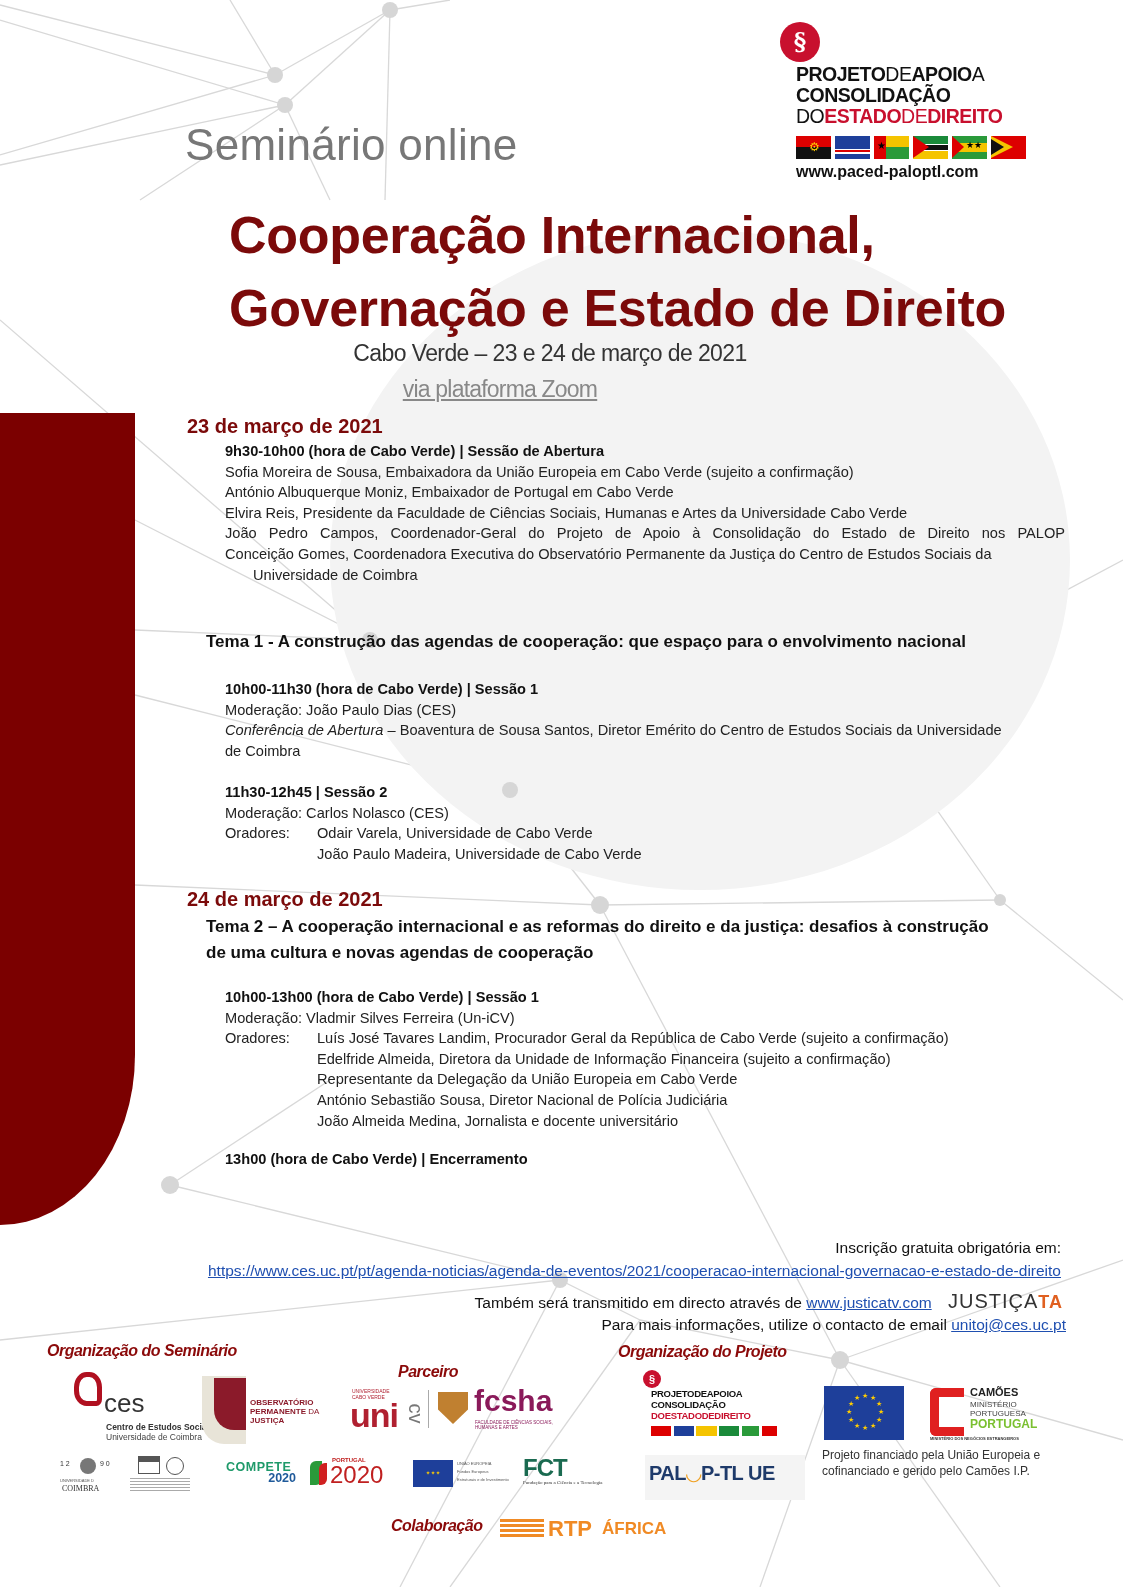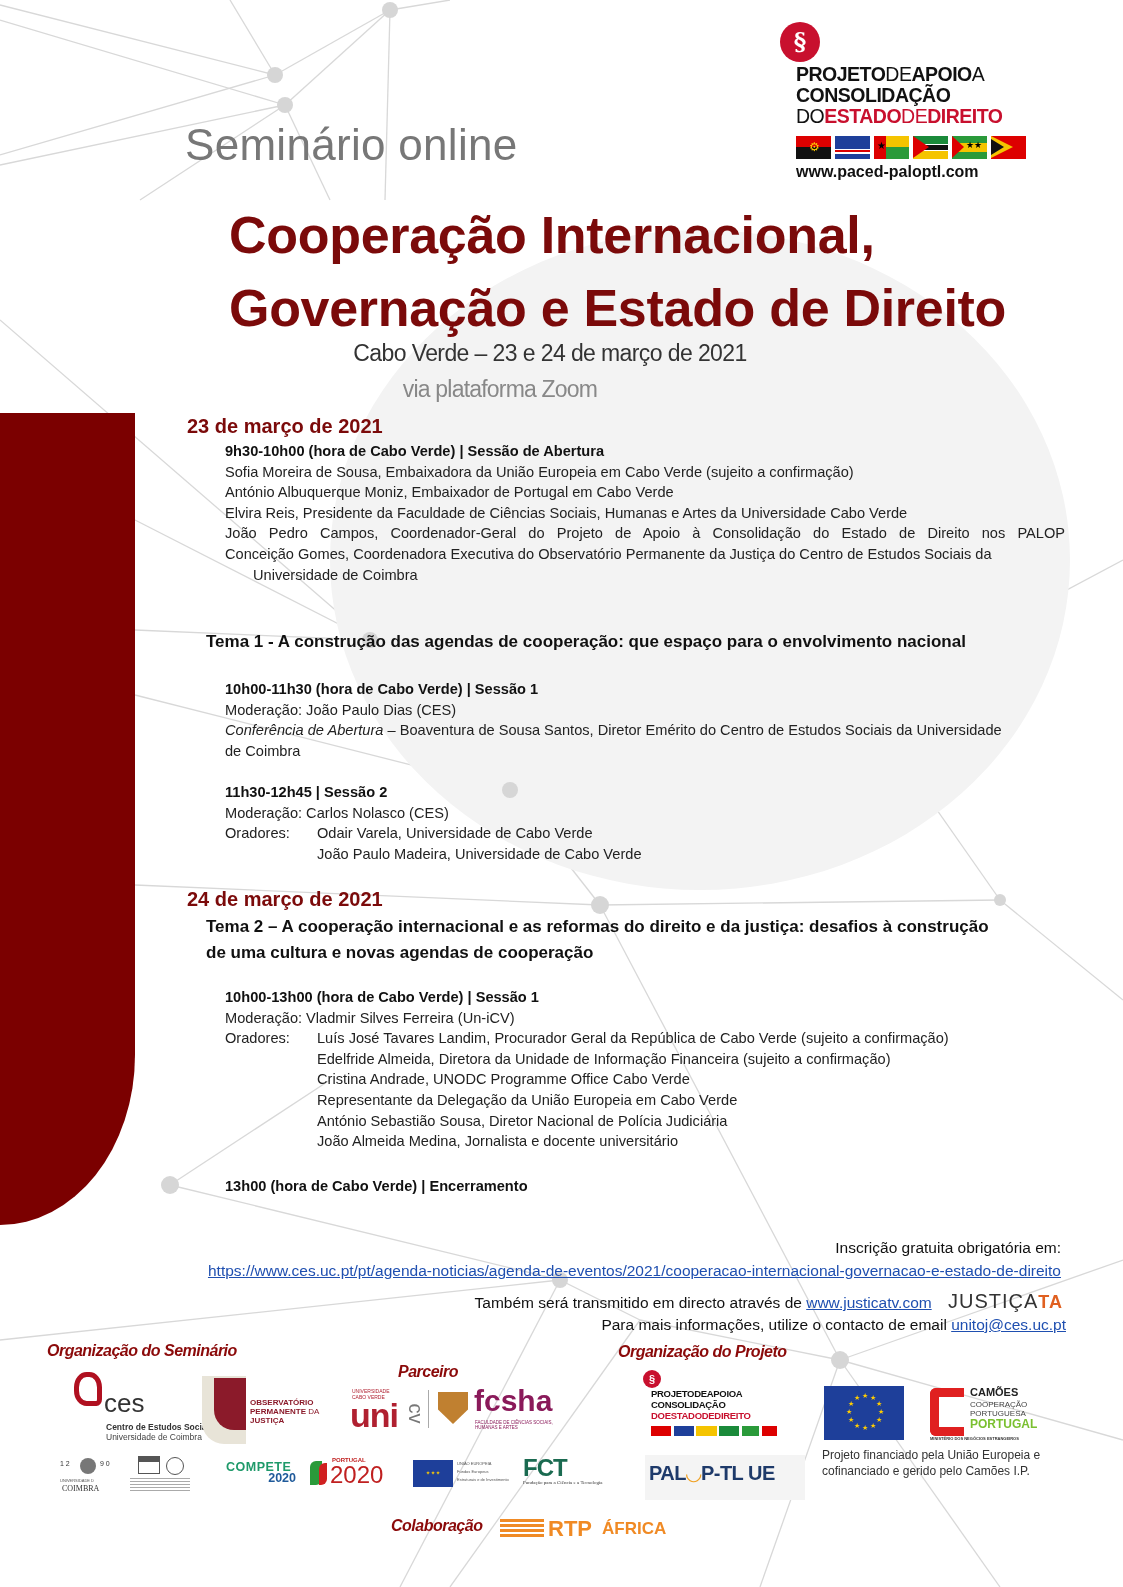--- a/index.html
+++ b/index.html
@@ -29,21 +29,21 @@
   .paced-line .thin { font-weight: normal; color: #111; }
   .paced-line .red { color: #c8102e; font-weight: 900; }
   .paced-line .redthin { color: #c8102e; font-weight: normal; }
   .flags { position: absolute; left: 18px; top: 114px; display: flex; gap: 4px; }
   .flag { width: 35px; height: 23px; position: relative; overflow: hidden; }
   .paced-url { position: absolute; left: 18px; top: 141px; font-size: 16px; font-weight: bold; color: #111; }
 
   .seminario { left: 185px; top: 120px; font-size: 44px; color: #777; font-weight: 300; letter-spacing: 0.3px; }
   .main-title { left: 185px; top: 205px; font-size: 52px; line-height: 60px; font-weight: bold; color: #7b0a0a; letter-spacing: -0.3px; margin-left: 44px; }
   .subtitle { left: 0; width: 1000px; top: 340px; text-align: center; font-size: 23px; color: #333; padding-left: 100px; box-sizing: border-box; letter-spacing: -0.6px;}
-  .subtitle2 { left: 0; width: 1000px; top: 376px; text-align: center; font-size: 23px; color: #888; box-sizing: border-box; letter-spacing: -0.8px; }
+  .subtitle2 { left: 0; width: 1000px; top: 376px; text-align: center; font-size: 23px; color: #888; box-sizing: border-box; letter-spacing: -0.8px; text-decoration: underline; }
 
   .day-heading { font-size: 20px; font-weight: bold; color: #7b0a0a; }
   .prog { font-size: 14.6px; line-height: 20.6px; color: #222; }
   .prog .b { font-weight: bold; color: #111; }
   .indent { padding-left: 28px; }
   .tema { font-size: 17px; font-weight: bold; color: #111; line-height: 26px; }
   .row2 { display: flex; }
   .row2 .lbl { width: 92px; flex: none; }
 
   .reg { right: 62px; text-align: right; font-size: 15.5px; color: #111; }
@@ -187,27 +187,26 @@
 </div>
 
 <div class="abs layer prog" style="left:225px;top:987px;width:830px">
   <div class="b">10h00-13h00 (hora de Cabo Verde) | Sessão 1</div>
   <div>Moderação: Vladmir Silves Ferreira (Un-iCV)</div>
   <div class="row2">
     <span class="lbl">Oradores:</span>
     <div>
       <div>Luís José Tavares Landim, Procurador Geral da República de Cabo Verde (sujeito a confirmação)</div>
       <div>Edelfride Almeida, Diretora da Unidade de Informação Financeira (sujeito a confirmação)</div>
-      <div>Cristina Andrade, UNODC Programme Office Cabo Verde</div>
       <div>Representante da Delegação da União Europeia em Cabo Verde</div>
       <div>António Sebastião Sousa, Diretor Nacional de Polícia Judiciária</div>
       <div>João Almeida Medina, Jornalista e docente universitário</div>
     </div>
   </div>
-  <div class="b" style="margin-top:24px">13h00 (hora de Cabo Verde) | Encerramento</div>
+  <div class="b" style="margin-top:18px">13h00 (hora de Cabo Verde) | Encerramento</div>
 </div>
 
 <div class="abs layer reg" style="top:1239px">Inscrição gratuita obrigatória em:</div>
 <div class="abs layer reg" style="top:1262px;font-size:15.5px">
   <a>https://www.ces.uc.pt/pt/agenda-noticias/agenda-de-eventos/2021/cooperacao-internacional-governacao-e-estado-de-direito</a>
 </div>
 <div class="abs layer reg" style="top:1290px;right:60px">
   <span>Também será transmitido em directo através de </span><a>www.justicatv.com</a>
   <span style="margin-left:12px;font-size:20px;letter-spacing:1px;color:#333"><span>JUSTIÇA</span><span style="color:#e06020;font-weight:bold;font-size:18px">TA</span></span>
 </div>
@@ -315,21 +314,21 @@
       <text x="24" y="36">★</text>
         <text x="22" y="28">★</text>
         <text x="24" y="20">★</text>
         <text x="30" y="14">★</text>
     </g>
   </svg>
 </div>
 <div class="logo-box layer" style="left:930px;top:1386px;width:120px;height:58px">
   <div style="position:absolute;left:0;top:2px;width:34px;height:48px;border:9px solid #e02020;border-right:none;border-radius:6px 0 0 6px;box-sizing:border-box"></div>
   <div style="position:absolute;left:40px;top:0;font-size:11px;font-weight:900;color:#222">CAMÕES</div>
-  <div style="position:absolute;left:40px;top:14px;font-size:8px;color:#444">COOPERAÇÃO</div>
+  <div style="position:absolute;left:40px;top:14px;font-size:8px;color:#444">MINISTÉRIO</div>
   <div style="position:absolute;left:40px;top:23px;font-size:8px;color:#444">PORTUGUESA</div>
   <div style="position:absolute;left:40px;top:31px;font-size:12px;font-weight:900;color:#7ac030">PORTUGAL</div>
   <div style="position:absolute;left:0;top:50px;font-size:4px;font-weight:bold;color:#333;white-space:nowrap">MINISTÉRIO DOS NEGÓCIOS ESTRANGEIROS</div>
 </div>
 <div class="abs layer" style="left:822px;top:1447px;font-size:12px;color:#333;line-height:16px">
   <div>Projeto financiado pela União Europeia e</div>
   <div>cofinanciado e gerido pelo Camões I.P.</div>
 </div>
 
 <div class="logo-box layer" style="left:500px;top:1517px;width:190px;height:26px">

